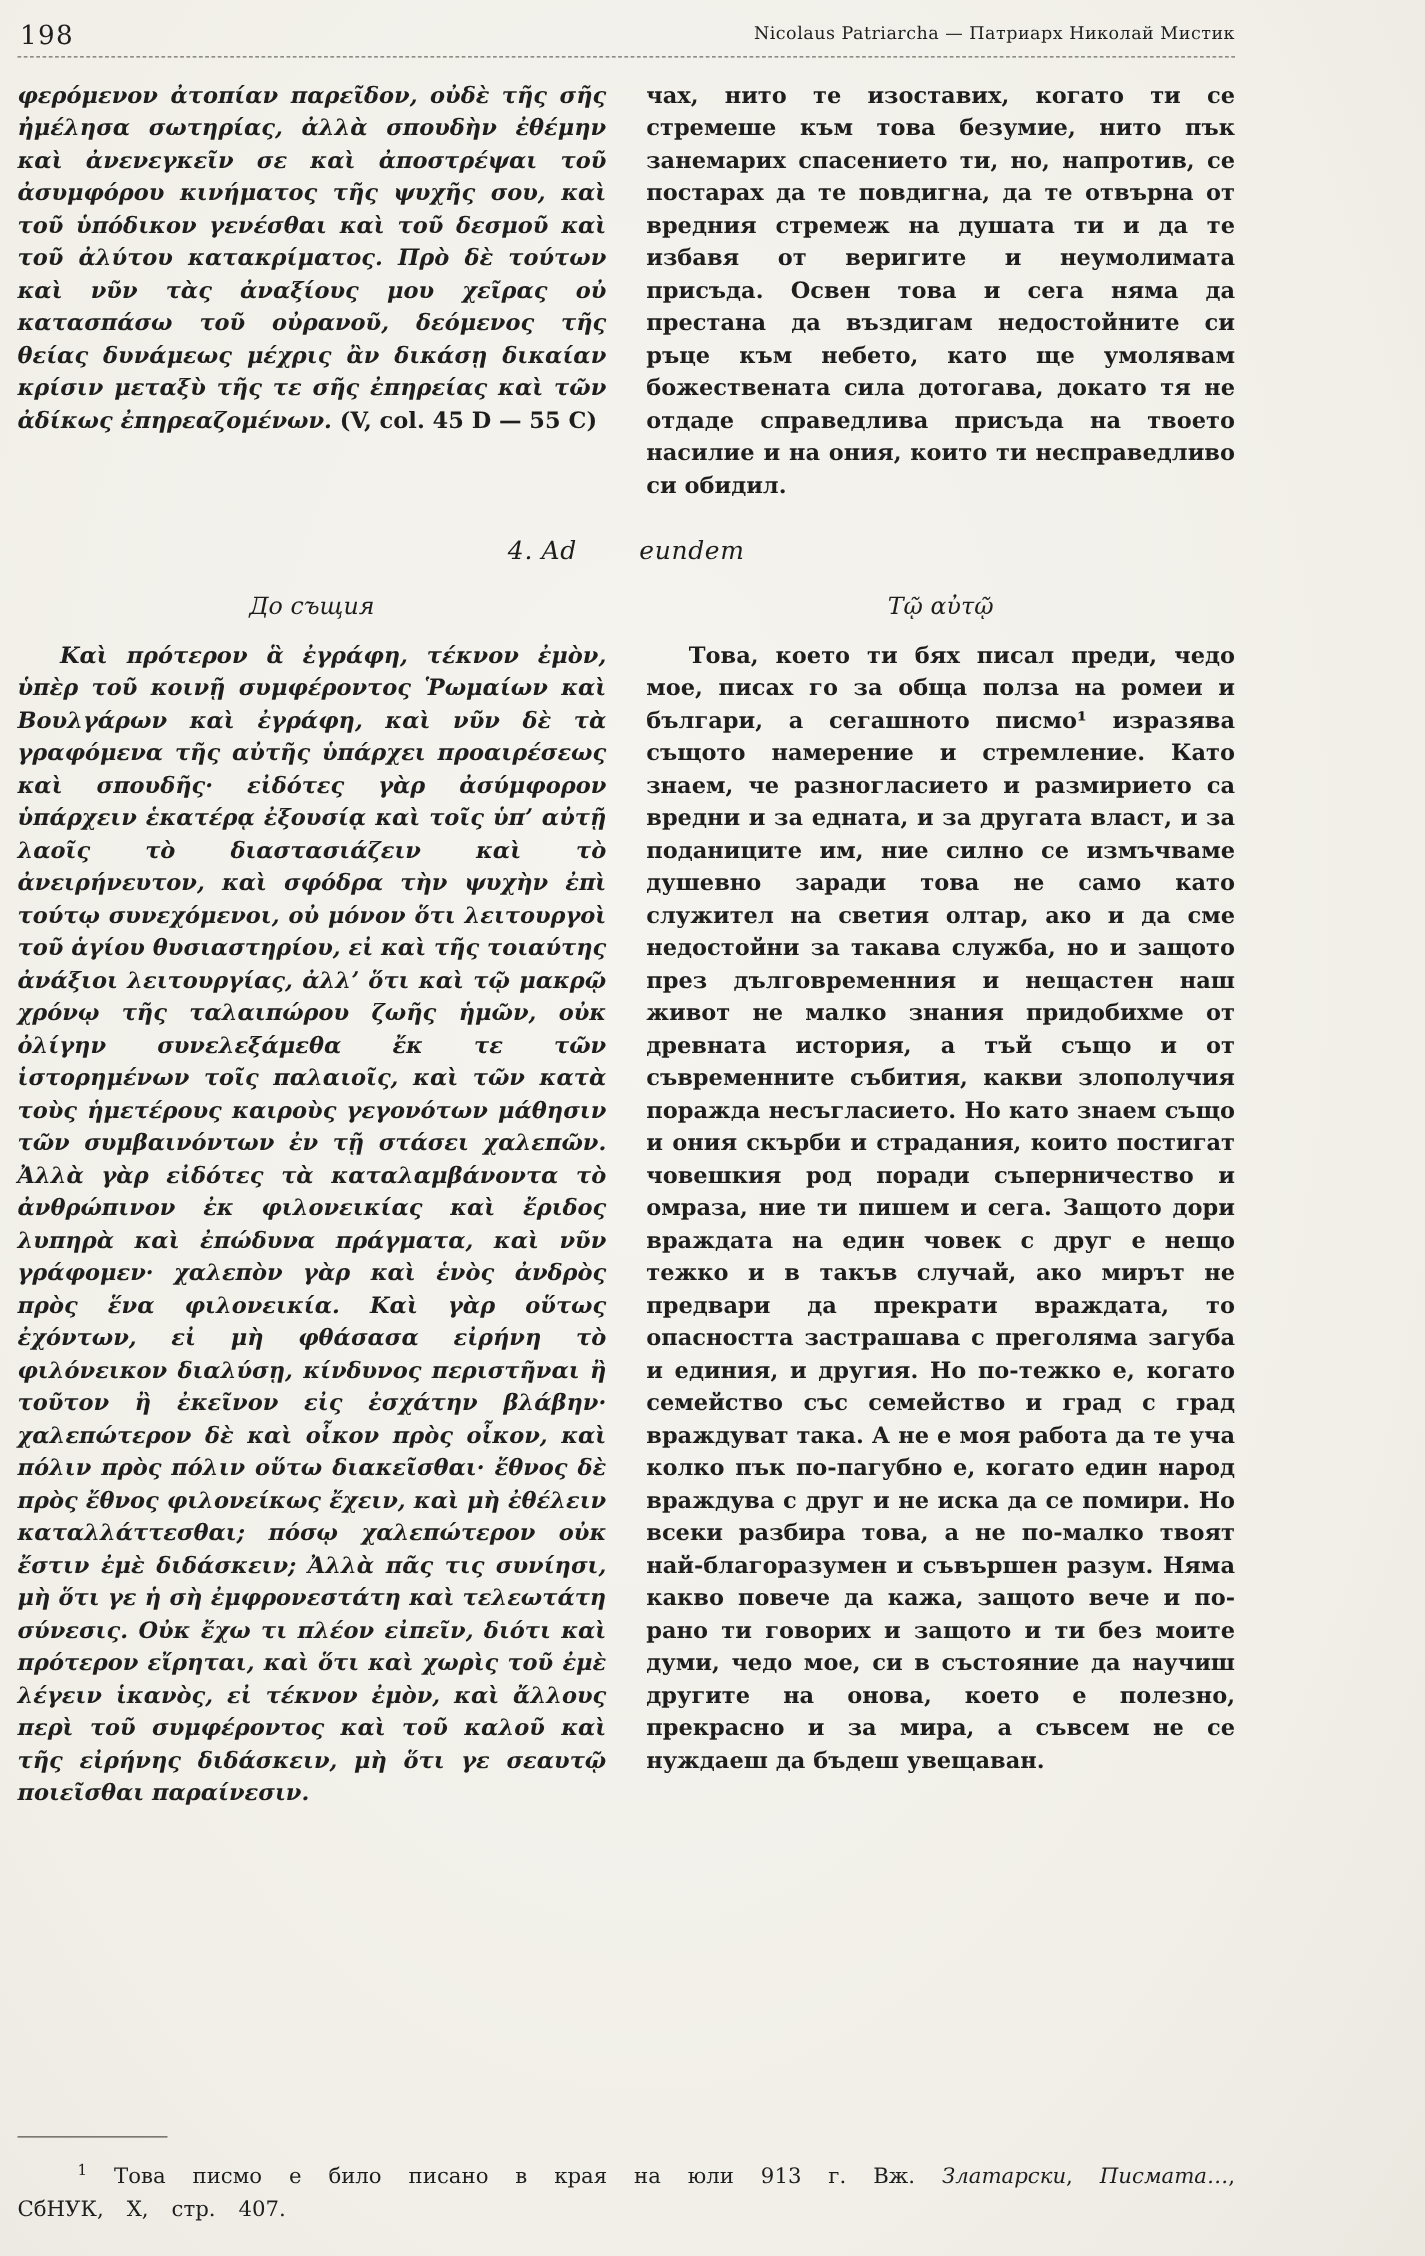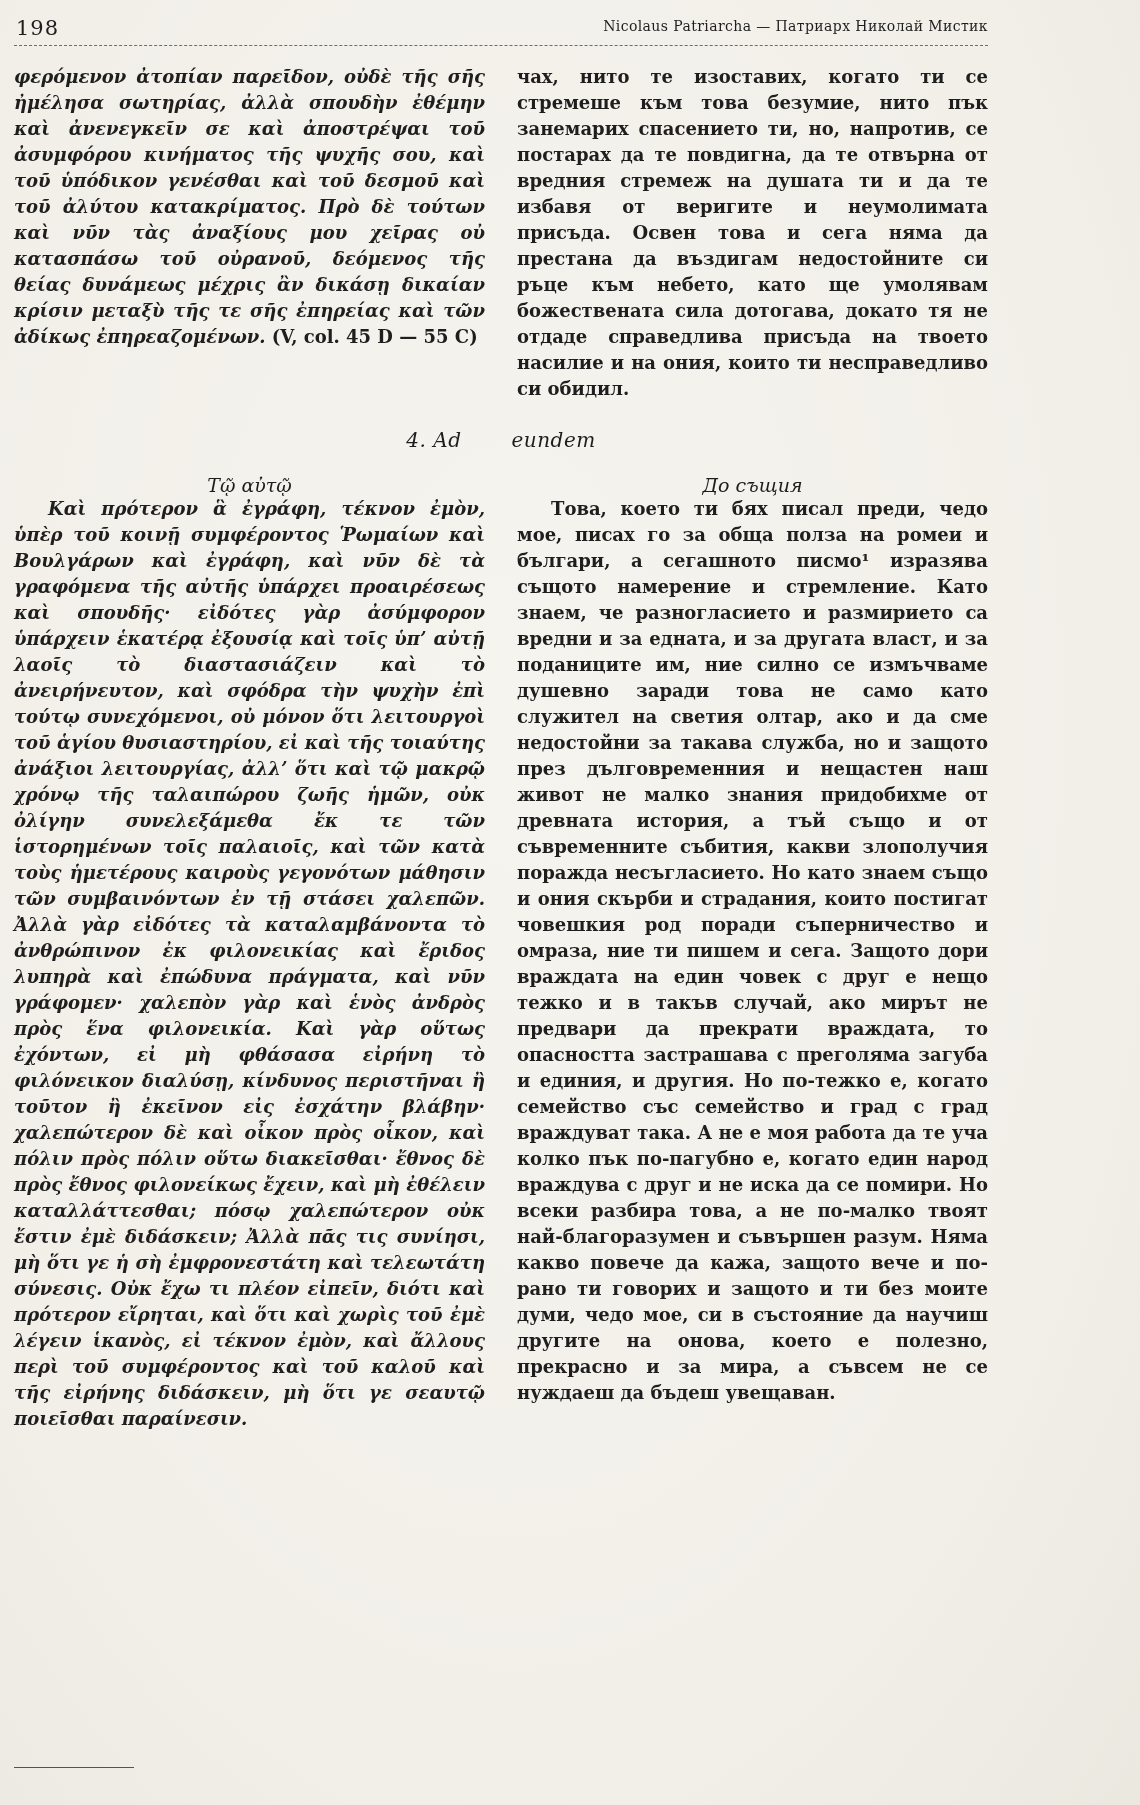--- a/index.html
+++ b/index.html
@@ -24,21 +24,21 @@
   .greek { font-style:italic; }
   .citation { font-style:normal; }
   .indent { text-indent:34px; }
 
   .section-heading {
     margin:26px 0 0 0; display:flex; justify-content:center; gap:50px;
     font-size:20px; font-style:italic; letter-spacing:0.5px;
   }
   .col-titles { margin-top:22px; }
   .col-title { text-align:center; font-style:italic; font-size:19px; margin:0; }
-  .section-2 { }
+  .section-2 { margin-top:16px; }
 
   .footnote-block { margin-top:auto; padding-top:12px; }
   .footnote-rule { width:120px; height:0; border-top:1.5px solid #55534d; margin:0 0 13px 0; }
   p.footnote-text {
     margin:0; font-size:17px; line-height:26px; text-align:justify;
     text-indent:48px; word-spacing:13px;
   }
   p.footnote-text sup { font-size:12px; }
   .it { font-style:italic; }
 </style>
@@ -56,26 +56,27 @@
     <p class="body-text greek"><span>φερόμενον ἀτοπίαν παρεῖδον, οὐδὲ τῆς σῆς ἠμέλησα σωτηρίας, ἀλλὰ σπουδὴν ἐθέμην καὶ ἀνενεγκεῖν σε καὶ ἀποστρέψαι τοῦ ἀσυμφόρου κινήματος τῆς ψυχῆς σου, καὶ τοῦ ὑπόδικον γενέσθαι καὶ τοῦ δεσμοῦ καὶ τοῦ ἀλύτου κατακρίματος. Πρὸ δὲ τούτων καὶ νῦν τὰς ἀναξίους μου χεῖρας οὐ κατασπάσω τοῦ οὐρανοῦ, δεόμενος τῆς θείας δυνάμεως μέχρις ἂν δικάσῃ δικαίαν κρίσιν μεταξὺ τῆς τε σῆς ἐπηρείας καὶ τῶν ἀδίκως ἐπηρεαζομένων. </span><span class="citation">(V, col. 45 D — 55 C)</span></p>
     <p class="body-text">чах, нито те изоставих, когато ти се стремеше към това безумие, нито пък занемарих спасението ти, но, напротив, се постарах да те повдигна, да те отвърна от вредния стремеж на душата ти и да те избавя от веригите и неумолимата присъда. Освен това и сега няма да престана да въздигам недостойните си ръце към небето, като ще умолявам божествената сила дотогава, докато тя не отдаде справедлива присъда на твоето насилие и на ония, които ти несправедливо си обидил.</p>
   </div>
 
   <div class="section-heading">
     <span>4. Ad</span>
     <span>eundem</span>
   </div>
 
   <div class="columns col-titles">
+    <p class="col-title">До същия</p>
     <p class="col-title">Τῷ αὐτῷ</p>
-    <p class="col-title">До същия</p>
   </div>
 
   <div class="columns section-2">
     <p class="body-text greek indent">Καὶ πρότερον ἃ ἐγράφη, τέκνον ἐμὸν, ὑπὲρ τοῦ κοινῇ συμφέροντος Ῥωμαίων καὶ Βουλγάρων καὶ ἐγράφη, καὶ νῦν δὲ τὰ γραφόμενα τῆς αὐτῆς ὑπάρχει προαιρέσεως καὶ σπουδῆς· εἰδότες γὰρ ἀσύμφορον ὑπάρχειν ἑκατέρᾳ ἐξουσίᾳ καὶ τοῖς ὑπʼ αὐτῇ λαοῖς τὸ διαστασιάζειν καὶ τὸ ἀνειρήνευτον, καὶ σφόδρα τὴν ψυχὴν ἐπὶ τούτῳ συνεχόμενοι, οὐ μόνον ὅτι λειτουργοὶ τοῦ ἁγίου θυσιαστηρίου, εἰ καὶ τῆς τοιαύτης ἀνάξιοι λειτουργίας, ἀλλʼ ὅτι καὶ τῷ μακρῷ χρόνῳ τῆς ταλαιπώρου ζωῆς ἡμῶν, οὐκ ὀλίγην συνελεξάμεθα ἔκ τε τῶν ἱστορημένων τοῖς παλαιοῖς, καὶ τῶν κατὰ τοὺς ἡμετέρους καιροὺς γεγονότων μάθησιν τῶν συμβαινόντων ἐν τῇ στάσει χαλεπῶν. Ἀλλὰ γὰρ εἰδότες τὰ καταλαμβάνοντα τὸ ἀνθρώπινον ἐκ φιλονεικίας καὶ ἔριδος λυπηρὰ καὶ ἐπώδυνα πράγματα, καὶ νῦν γράφομεν· χαλεπὸν γὰρ καὶ ἑνὸς ἀνδρὸς πρὸς ἕνα φιλονεικία. Καὶ γὰρ οὕτως ἐχόντων, εἰ μὴ φθάσασα εἰρήνη τὸ φιλόνεικον διαλύσῃ, κίνδυνος περιστῆναι ἢ τοῦτον ἢ ἐκεῖνον εἰς ἐσχάτην βλάβην· χαλεπώτερον δὲ καὶ οἶκον πρὸς οἶκον, καὶ πόλιν πρὸς πόλιν οὕτω διακεῖσθαι· ἔθνος δὲ πρὸς ἔθνος φιλονείκως ἔχειν, καὶ μὴ ἐθέλειν καταλλάττεσθαι; πόσῳ χαλεπώτερον οὐκ ἔστιν ἐμὲ διδάσκειν; Ἀλλὰ πᾶς τις συνίησι, μὴ ὅτι γε ἡ σὴ ἐμφρονεστάτη καὶ τελεωτάτη σύνεσις. Οὐκ ἔχω τι πλέον εἰπεῖν, διότι καὶ πρότερον εἴρηται, καὶ ὅτι καὶ χωρὶς τοῦ ἐμὲ λέγειν ἱκανὸς, εἰ τέκνον ἐμὸν, καὶ ἄλλους περὶ τοῦ συμφέροντος καὶ τοῦ καλοῦ καὶ τῆς εἰρήνης διδάσκειν, μὴ ὅτι γε σεαυτῷ ποιεῖσθαι παραίνεσιν.</p>
     <p class="body-text indent">Това, което ти бях писал преди, чедо мое, писах го за обща полза на ромеи и българи, а сегашното писмо¹ изразява същото намерение и стремление. Като знаем, че разногласието и размирието са вредни и за едната, и за другата власт, и за поданиците им, ние силно се измъчваме душевно заради това не само като служител на светия олтар, ако и да сме недостойни за такава служба, но и защото през дълговременния и нещастен наш живот не малко знания придобихме от древната история, а тъй също и от съвременните събития, какви злополучия поражда несъгласието. Но като знаем също и ония скърби и страдания, които постигат човешкия род поради съперничество и омраза, ние ти пишем и сега. Защото дори враждата на един човек с друг е нещо тежко и в такъв случай, ако мирът не предвари да прекрати враждата, то опасността застрашава с преголяма загуба и единия, и другия. Но по-тежко е, когато семейство със семейство и град с град враждуват така. А не е моя работа да те уча колко пък по-пагубно е, когато един народ враждува с друг и не иска да се помири. Но всеки разбира това, а не по-малко твоят най-благоразумен и съвършен разум. Няма какво повече да кажа, защото вече и по-рано ти говорих и защото и ти без моите думи, чедо мое, си в състояние да научиш другите на онова, което е полезно, прекрасно и за мира, а съвсем не се нуждаеш да бъдеш увещаван.</p>
   </div>
 
   <div class="footnote-block">
     <div class="footnote-rule"></div>
+    <p class="footnote-text"><sup>1</sup> <span>Това писмо е било писано в края на юли 913 г. Вж. </span><span class="it">Златарски</span><span>, </span><span class="it">Писмата…</span><span>, СбНУК, X, стр. 407.</span></p>
   </div>
 
 </div>
 
 </body></html>

